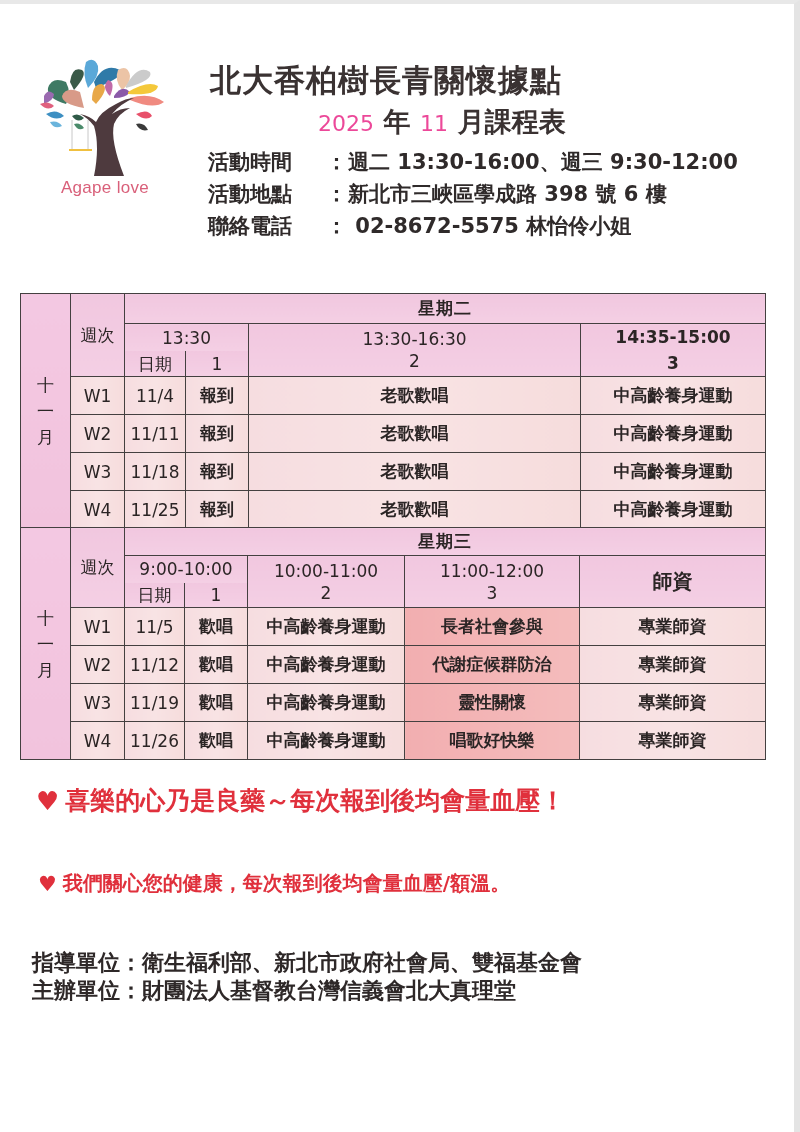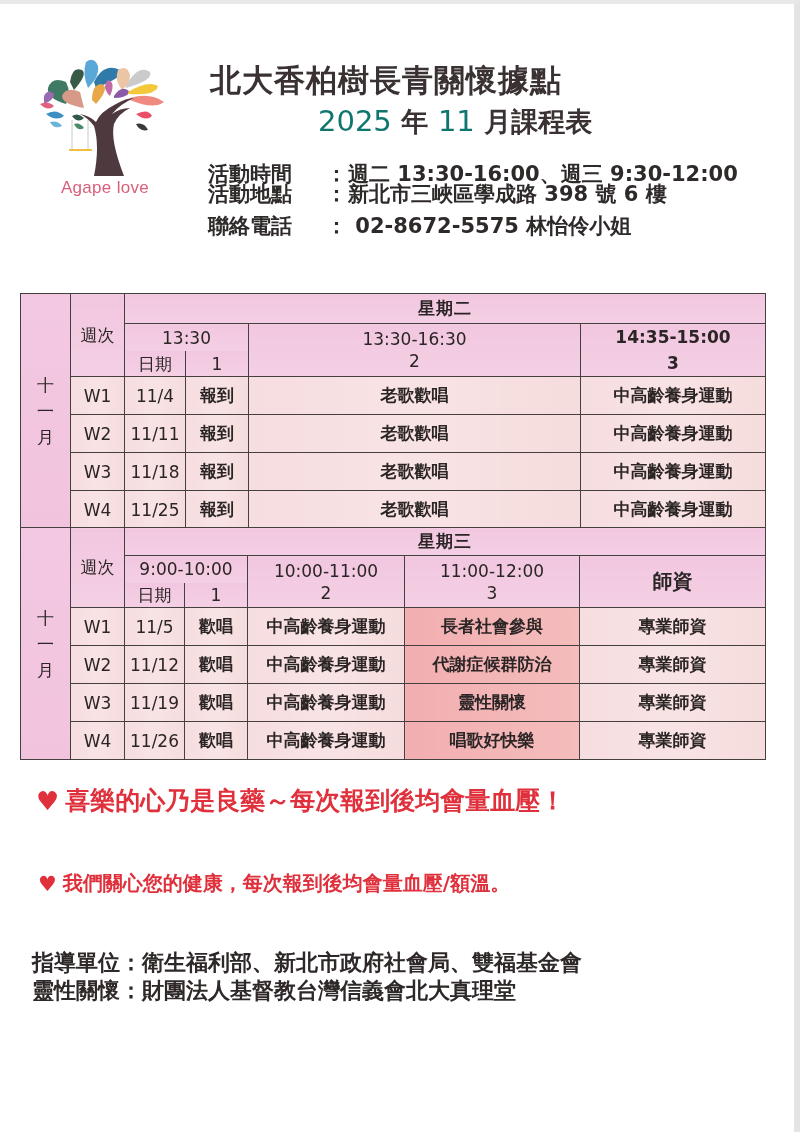--- a/index.html
+++ b/index.html
@@ -8,21 +8,21 @@
   .page-edge { position: absolute; left: 0; top: 0; width: 800px; height: 1132px; border-top: 4px solid #e8e8e8; border-right: 6px solid #e4e4e4; pointer-events: none; }
 
   
   .logo { position: absolute; left: 36px; top: 52px; width: 130px; height: 150px; }
   .logo svg { position: absolute; left: 0; top: 0; }
   .logo-text { position: absolute; left: 4px; top: 126px; width: 130px; text-align: center; color: #d9607a; font-size: 17px; font-family: "Liberation Sans", sans-serif; letter-spacing: 0.3px; }
 
   
   .title { position: absolute; left: 210px; top: 60px; font-size: 31px; font-weight: bold; color: #3a3232; letter-spacing: 1px; white-space: nowrap; }
   .subtitle { position: absolute; left: 318px; top: 103px; font-size: 30px; white-space: nowrap; color: #3a3232; }
-  .subtitle .red { color: #0f766e; font-size: 29px; text-align: center; }
+  .subtitle .red { color: #ec4899; font-size: 22px; text-align: center; }
   .subtitle .dark { font-weight: bold; font-size: 27px; }
   .info { position: absolute; left: 208px; font-size: 21px; font-weight: bold; color: #2f2a2a; white-space: nowrap; }
   .info .lbl { display: inline-block; width: 118px; }
   .info .colon { display: inline-block; width: 22px; }
 
   
   table.sched { position: absolute; left: 20px; border-collapse: collapse; table-layout: fixed; }
   table.sched td { border: 1.5px solid #444040; text-align: center; vertical-align: middle; font-size: 17px; color: #2b2525; padding: 0; white-space: nowrap; overflow: hidden; }
   .bg-head { background: linear-gradient(180deg, #f1c7df 0%, #f4cfe4 100%); }
   .bg-body { background: linear-gradient(90deg, #f6dde0 0%, #f8e3e4 50%, #f6dcdc 100%); }
@@ -82,21 +82,21 @@
   <div class="logo-text">Agape love</div>
 </div>
 
 <div class="title">北大香柏樹長青關懷據點</div>
 <div class="subtitle">
   <span class="red">2025</span>
   <span class="dark">年</span>
   <span class="red">11</span>
   <span class="dark">月課程表</span>
 </div>
-<div class="info" style="top:148px;margin-top:12px;">
+<div class="info" style="top:148px;">
   <span class="lbl">活動時間</span><span class="colon">：</span><span>週二 13:30-16:00、週三 9:30-12:00</span>
 </div>
 <div class="info" style="top:180px;">
   <span class="lbl">活動地點</span><span class="colon">：</span><span>新北市三峽區學成路 398 號 6 樓</span>
 </div>
 <div class="info" style="top:212px;">
   <span class="lbl">聯絡電話</span><span class="colon">：</span><span> 02-8672-5575 林怡伶小姐</span>
 </div>
 
 <table class="sched" style="top:293px; width:745px;">
@@ -238,13 +238,13 @@
 <div class="msg msg1">
   <span class="heart">♥</span>
   <span>喜樂的心乃是良藥～每次報到後均會量血壓！</span>
 </div>
 <div class="msg msg2">
   <span class="heart">♥</span>
   <span>我們關心您的健康，每次報到後均會量血壓/額溫。</span>
 </div>
 
 <div class="org" style="top:948px;">指導單位：衛生福利部、新北市政府社會局、雙福基金會</div>
-<div class="org" style="top:976px;">靈性關懷：財團法人基督教台灣信義會北大真理堂</div>
+<div class="org" style="top:976px;">主辦單位：財團法人基督教台灣信義會北大真理堂</div>
 
 </body></html>

